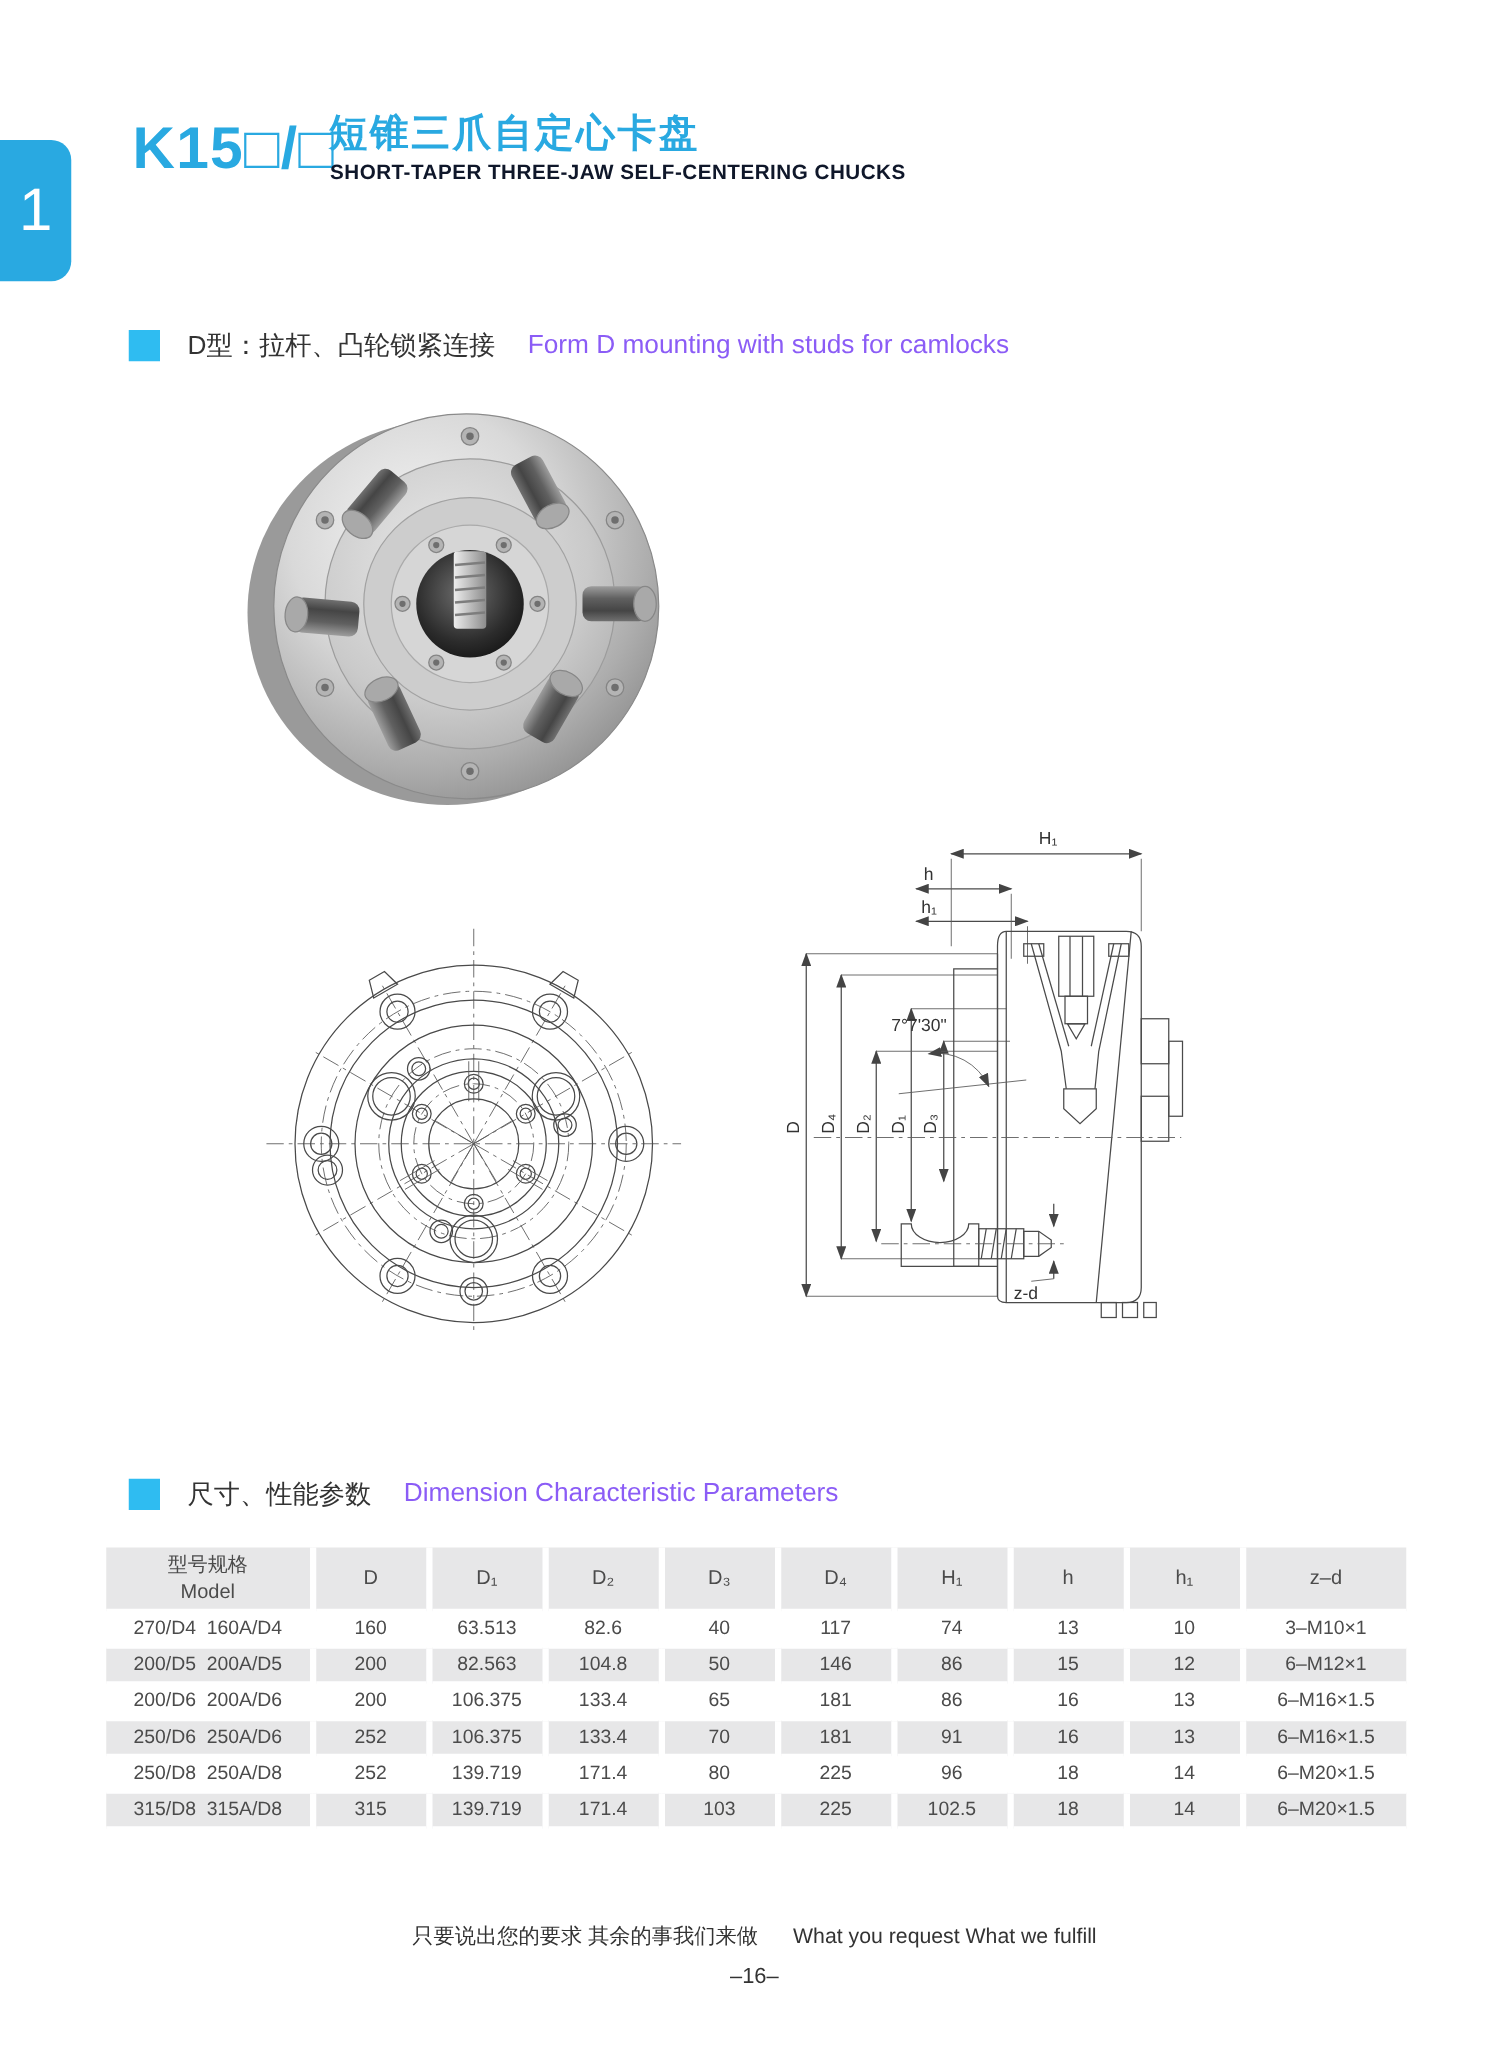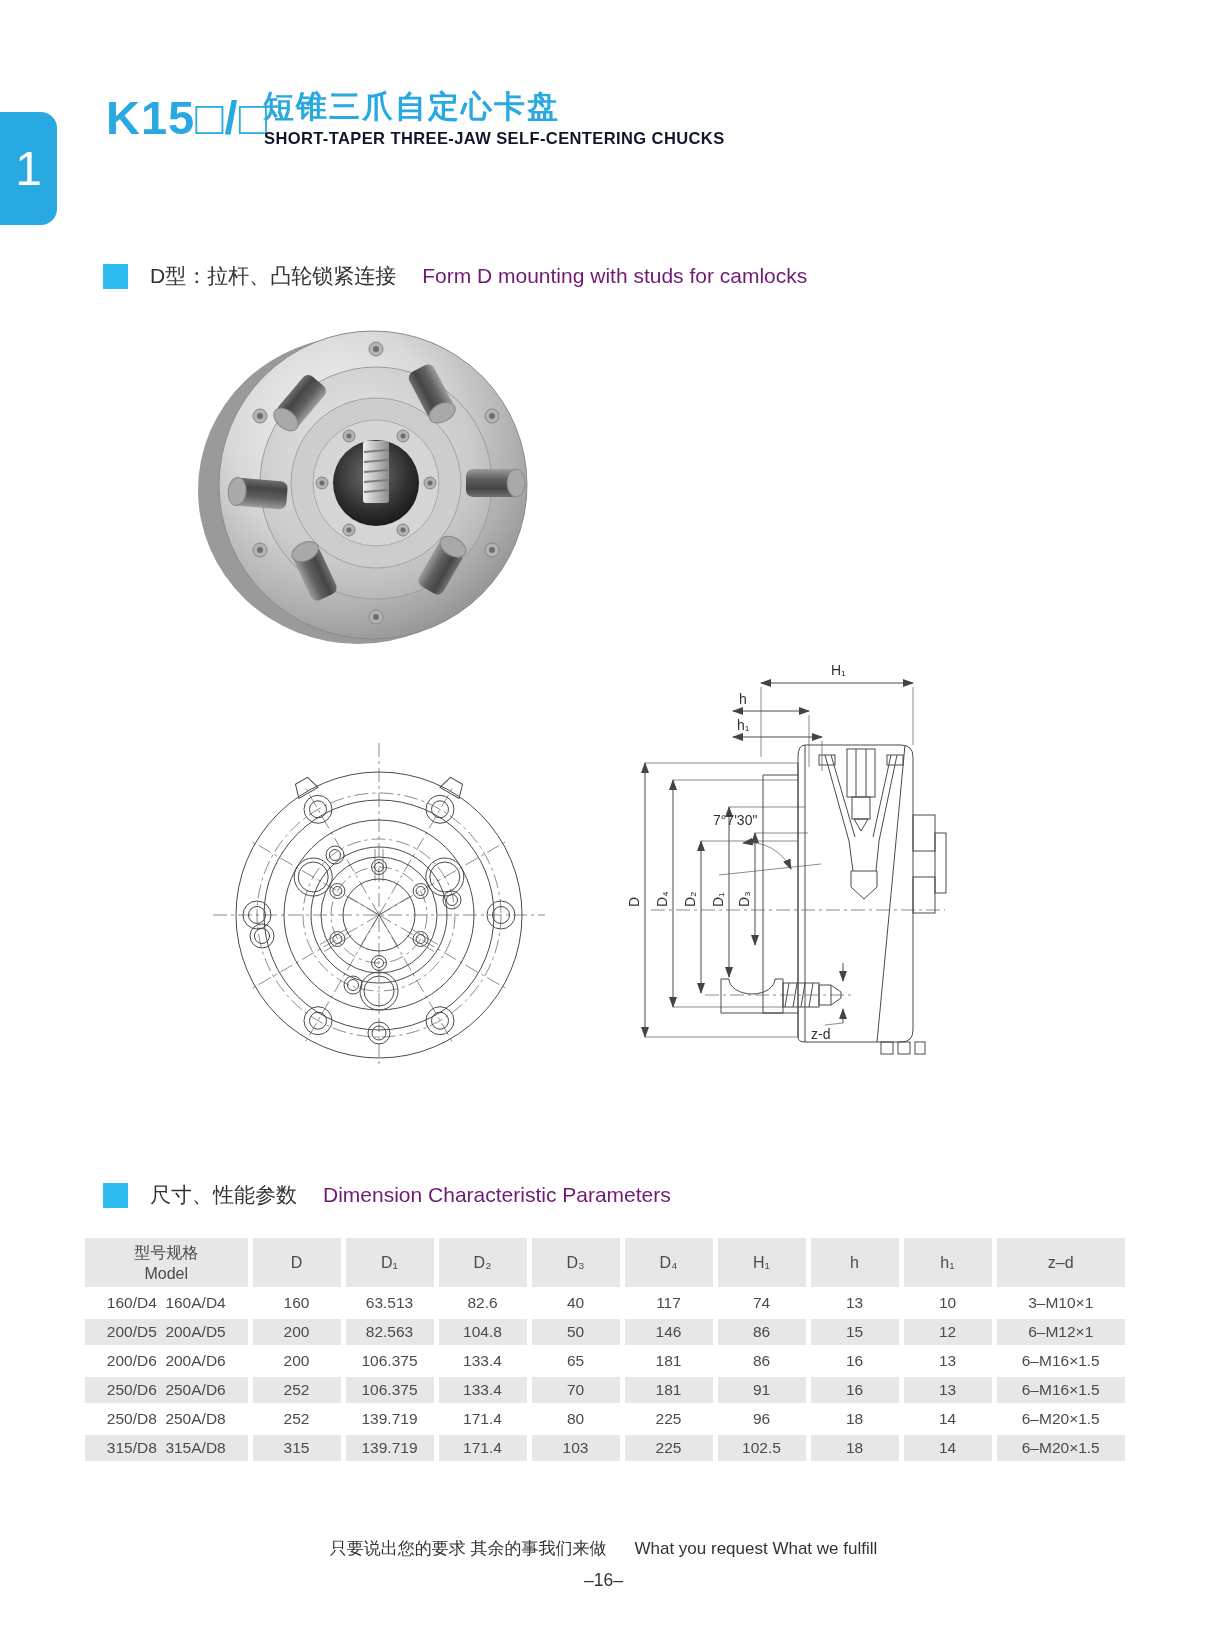--- a/index.html
+++ b/index.html
@@ -24,21 +24,21 @@
     color:#29a9e1;font-size:31px;font-weight:bold;letter-spacing:2px;
   }
   .title-en{
     position:absolute;left:264px;top:129px;
     color:#0f172a;font-size:16.5px;font-weight:bold;letter-spacing:.4px;
   }
   
   .sec-head{position:absolute;left:103px;display:flex;align-items:center;}
   .sec-head .bullet{width:25px;height:25px;background:#2fbcf1;margin-right:22px;flex:none;}
   .sec-head .zh{font-size:21px;color:#333;}
-  .sec-head .en{font-size:21px;color:#701a75;margin-left:26px;}
+  .sec-head .en{font-size:21px;color:#8b5cf6;margin-left:26px;}
   .sec1{top:262px;}
   .sec2{top:1181px;text-align:center;}
   
   .photo{position:absolute;left:182px;top:323px;width:372px;height:327px;}
   .front-view{position:absolute;left:213px;top:735px;width:332px;height:332px;}
   .section-view{position:absolute;left:593px;top:645px;width:357px;height:418px;}
   svg{display:block;}
   .ln{stroke:#4a4a4a;stroke-width:1;fill:none;}
   .lnthin{stroke:#5a5a5a;stroke-width:.7;fill:none;}
   .cl{stroke:#5a5a5a;stroke-width:.7;fill:none;stroke-dasharray:14 4 3 4;}
@@ -412,21 +412,21 @@
           <th>D₃</th>
           <th>D₄</th>
           <th>H₁</th>
           <th>h</th>
           <th>h₁</th>
           <th>z–d</th>
         </tr>
     </thead>
     <tbody>
         <tr>
-          <td class="model">160/D4  160A/D4</td>
+          <td class="model">270/D4  160A/D4</td>
           <td>160</td>
           <td>63.513</td>
           <td>82.6</td>
           <td>40</td>
           <td>117</td>
           <td>74</td>
           <td>13</td>
           <td>10</td>
           <td>3–M10×1</td>
         </tr>

